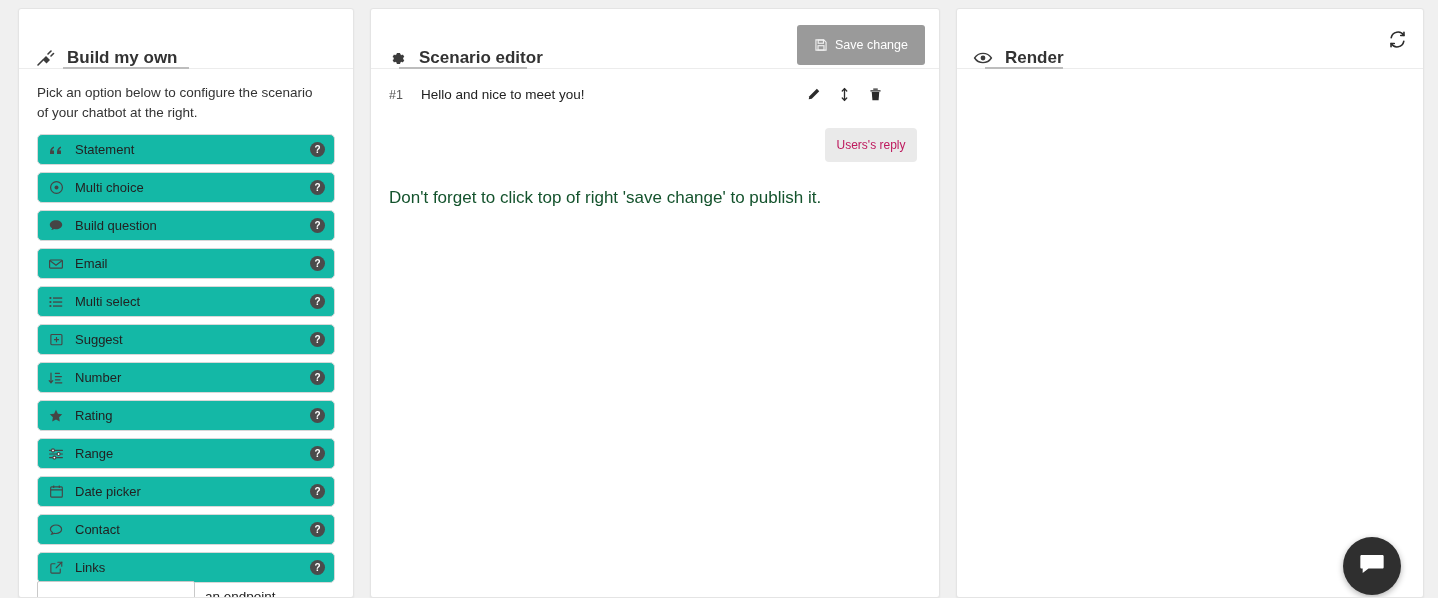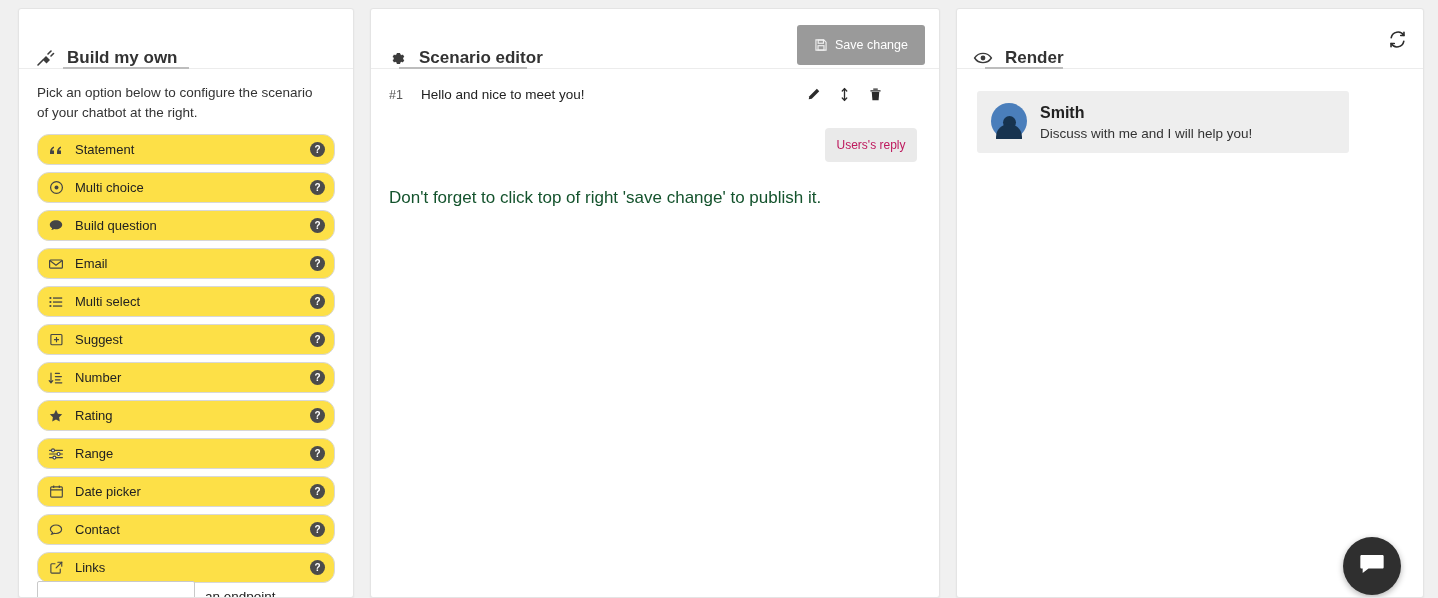--- a/index.html
+++ b/index.html
@@ -68,25 +68,25 @@
     color: #333333;
     line-height: 1.45;
     margin: 0 0 12px 0;
     width: 280px;
   }
 
   .option-list { display: flex; flex-direction: column; gap: 7px; }
   .option-row {
     height: 31px;
     border: 1px solid #d8d8d8;
-    border-radius: 12px;
+    border-radius: 5px;
     display: flex;
     align-items: center;
     padding: 0 9px;
-    background: #fde047;
+    background: #14b8a6;
     cursor: pointer;
   }
   .option-icon {
     width: 18px; height: 18px;
     display: inline-flex;
     align-items: center; justify-content: center;
     color: #454545;
     flex: 0 0 auto;
   }
   .option-label {
@@ -474,32 +474,20 @@
       <span class="refresh-btn">
         <svg width="19" height="19" viewBox="0 0 20 20" fill="none" stroke="currentColor" stroke-width="1.7" stroke-linecap="round">
             <path d="M16.6 5.6A7.2 7.2 0 0 0 3.4 8"></path>
             <path d="M3.4 14.4A7.2 7.2 0 0 0 16.6 12"></path>
             <path d="M16.8 2.4v3.4h-3.4"></path>
             <path d="M3.2 17.6v-3.4h3.4"></path>
           </svg>
       </span>
     </div>
 
-    <div class="render-body">
-      <div class="bot-bubble">
-        <span class="avatar">
-          <span class="head"></span>
-            <span class="body"></span>
-        </span>
-        <span>
-          <div class="bot-name">Smith</div>
-          <div class="bot-msg">Discuss with me and I will help you!</div>
-        </span>
-      </div>
-    </div>
 
     <div class="chat-fab">
       <span>
         <svg width="28" height="28" viewBox="0 0 24 24" fill="#ffffff">
             <path d="M3 4.2h18c.6 0 1 .5 1 1.1v9.4c0 .6-.4 1.1-1 1.1H9l-5 4v-4H3c-.6 0-1-.5-1-1.1V5.3c0-.6.4-1.1 1-1.1z"></path>
           </svg>
       </span>
     </div>
   </section>
 </div>

